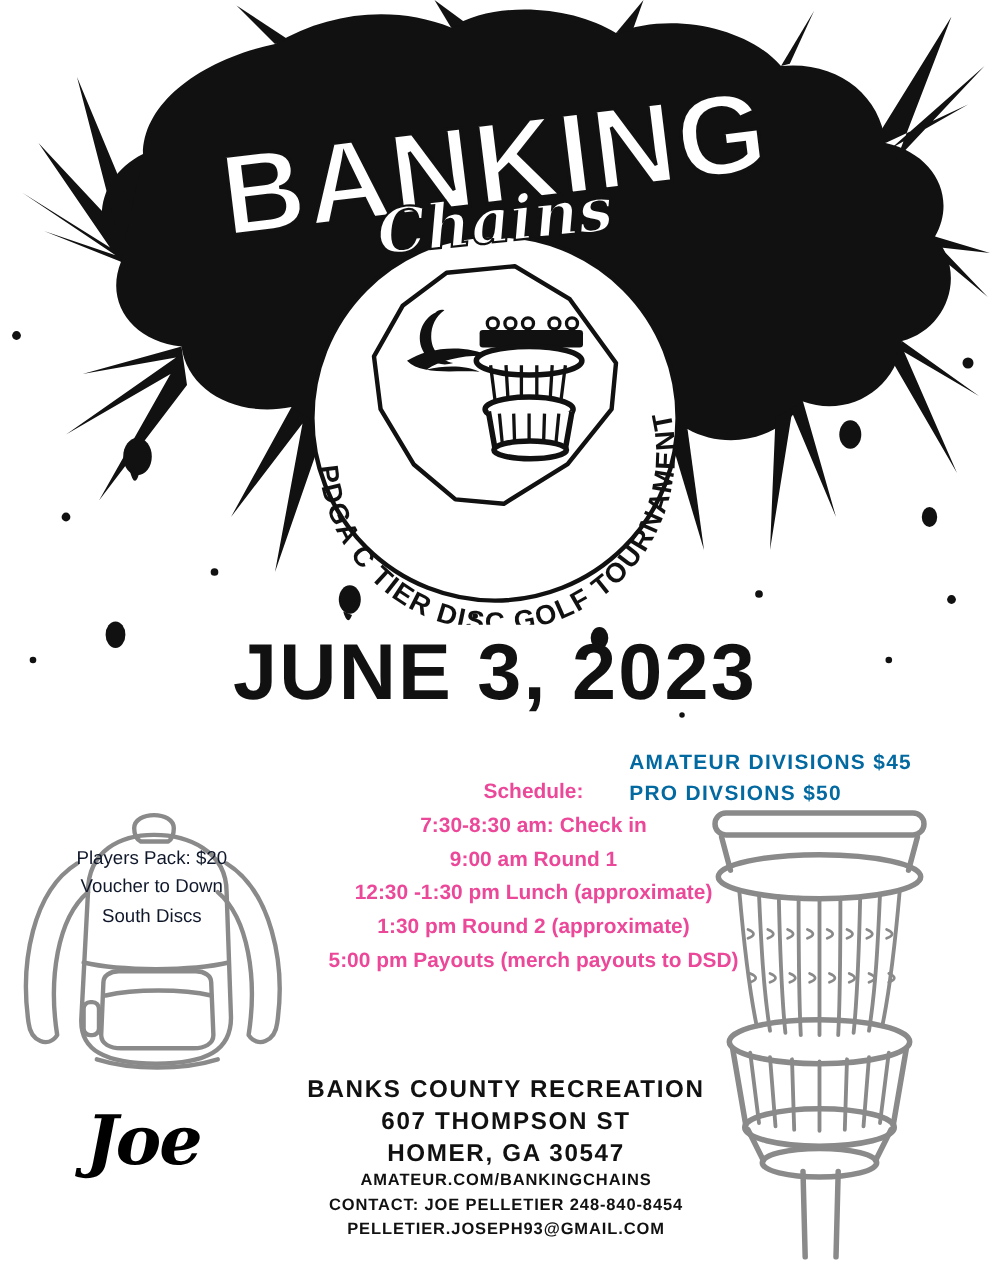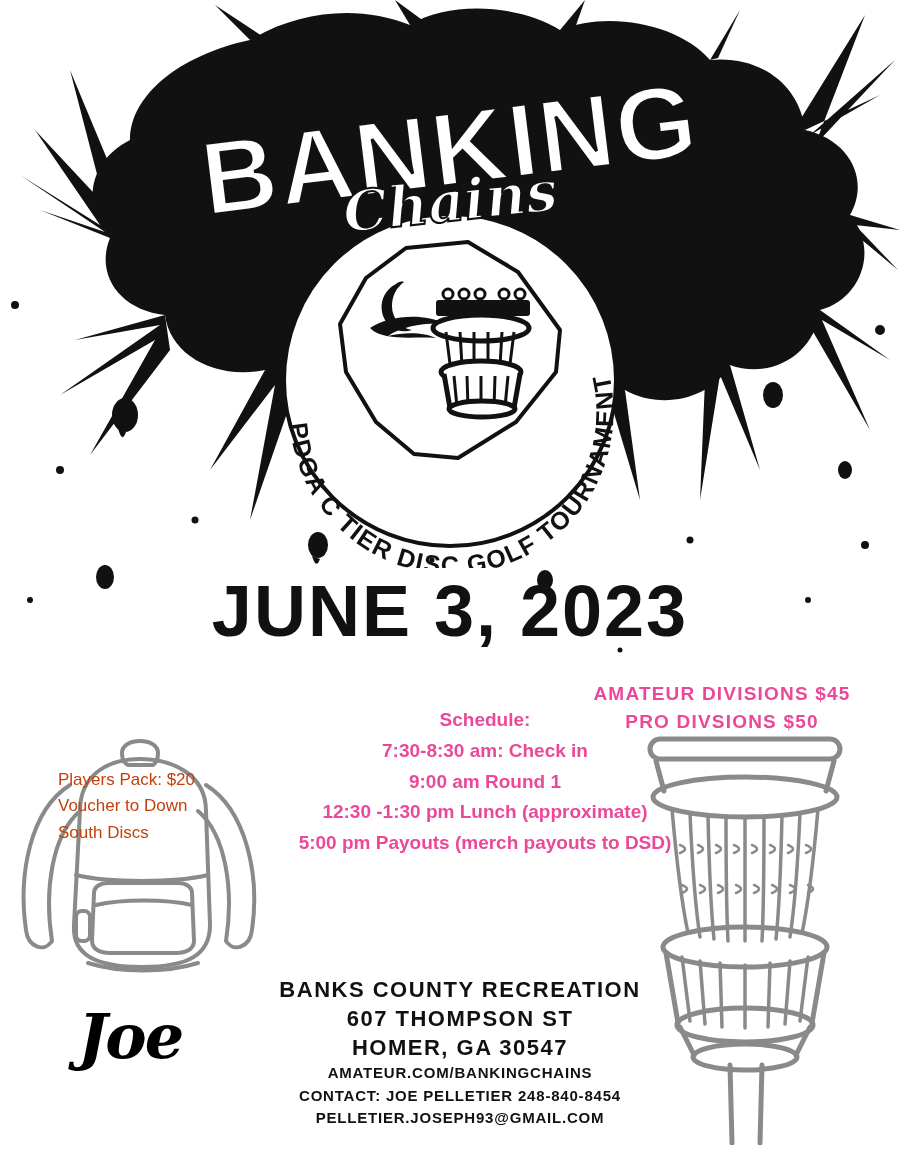--- a/index.html
+++ b/index.html
@@ -111,26 +111,26 @@
     letter-spacing: 2px;
     color: #111;
   }
 
   
   .price-block {
     position: absolute;
     right: 28px;
     top: 680px;
     width: 300px;
-    text-align: center;
+    text-align: left;
     font-weight: bold;
     font-size: 19px;
     letter-spacing: 1.2px;
     line-height: 1.45;
-    color: #ec4899;
+    color: #0369a1;
   }
 
   
   .schedule-block {
     position: absolute;
     left: 290px;
     top: 705px;
     width: 390px;
     text-align: center;
     font-weight: bold;
@@ -145,23 +145,24 @@
     left: 10px;
     top: 715px;
     width: 270px;
     height: 275px;
   }
   .players-pack-text {
     position: absolute;
     left: 48px;
     top: 52px;
     width: 160px;
+    text-align: center;
     font-size: 17px;
     line-height: 1.55;
-    color: #c2410c;
+    color: #0f172a;
   }
 
   
   .basket-wrap {
     position: absolute;
     right: 30px;
     top: 725px;
     width: 250px;
     height: 420px;
   }
@@ -320,20 +321,21 @@
 <div class="price-block">
   <div>AMATEUR DIVISIONS $45</div>
   <div>PRO DIVSIONS $50</div>
 </div>
 
 <div class="schedule-block">
   <div>Schedule:</div>
   <div>7:30-8:30 am: Check in</div>
   <div>9:00 am Round 1</div>
   <div>12:30 -1:30 pm Lunch (approximate)</div>
+  <div>1:30 pm Round 2 (approximate)</div>
   <div>5:00 pm Payouts (merch payouts to DSD)</div>
 </div>
 
 <div class="backpack-wrap">
   <svg width="270" height="275" viewBox="0 0 270 275" xmlns="http://www.w3.org/2000/svg">
     <g fill="none" stroke="#8a8a8a" stroke-width="4" stroke-linejoin="round" stroke-linecap="round">
 
       <path d="M60 70 C20 95 8 160 16 215 C18 232 34 238 42 226 C34 175 42 120 70 96"></path>
       <path d="M196 70 C236 95 250 160 242 215 C240 232 224 238 216 226 C224 175 216 120 188 96"></path>
 

